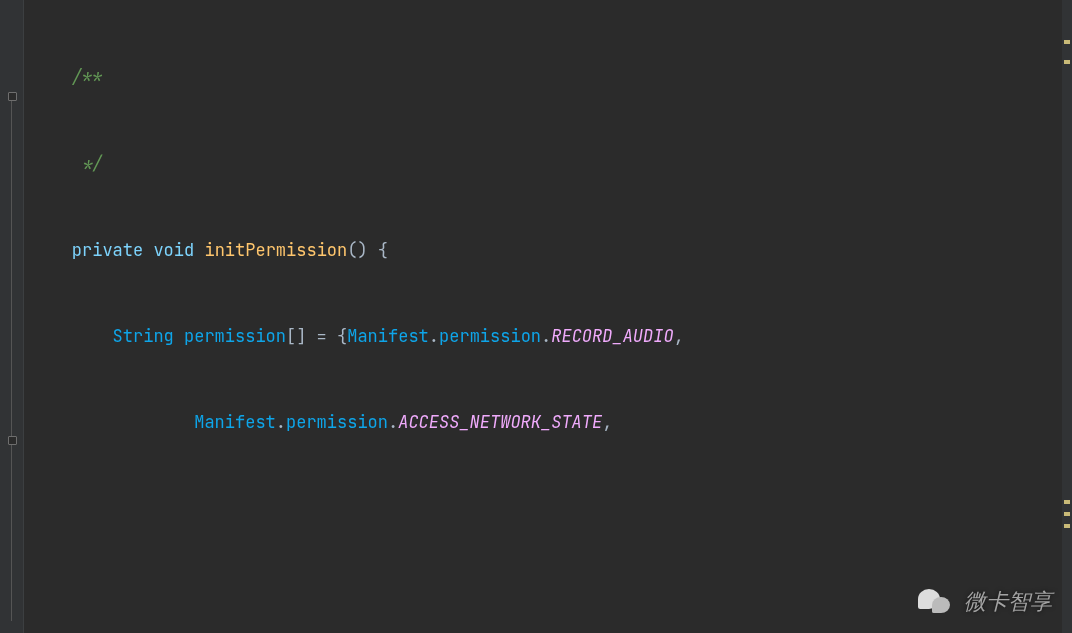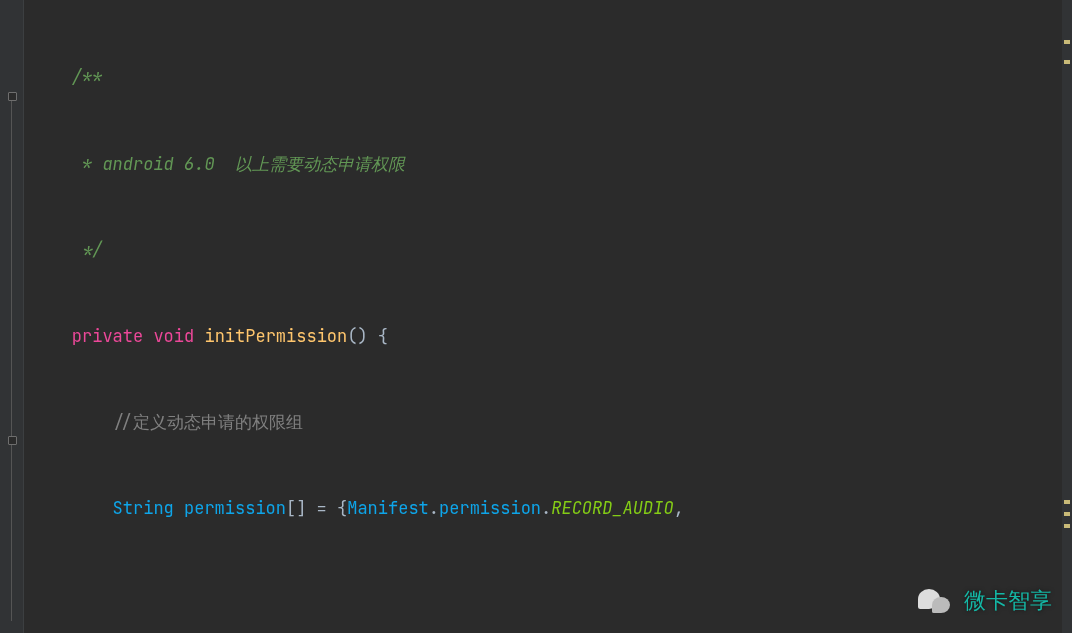--- a/index.html
+++ b/index.html
@@ -38,24 +38,24 @@
     padding: 6px 0 0 0;
     white-space: pre;
     overflow: hidden;
   }
   .line {
     height: 28.7px;
     padding-left: 8px;
   }
   .c-comment { color: #808080; font-style: normal; }
   .c-doc     { color: #629755; font-style: italic; }
-  .c-keyword { color: #ec4899; text-align: right; }
+  .c-keyword { color: #7dd3fc; text-align: right; }
   .c-ident   { color: #0ea5e9; }
   .c-method  { color: #ffc66d; }
-  .c-static  { color: #84cc16; font-style: italic; }
+  .c-static  { color: #f0abfc; font-style: italic; }
   .c-punct   { color: #a9b7c6; }
   .right-stripe {
     position: absolute;
     right: 0;
     top: 0;
     width: 10px;
     height: 100%;
     background: #313335;
   }
   .stripe-mark {
@@ -78,26 +78,28 @@
     position: absolute;
     left: 11px;
     width: 1px;
     background: #555555;
   }
   .watermark {
     position: absolute;
     right: 20px;
     bottom: 16px;
     display: flex;
+    align-items: center;
     gap: 10px;
-    color: #14b8a6;
+    color: #a3a3a3;
     font-family: "Microsoft YaHei", sans-serif;
     font-size: 22px;
     font-weight: 500;
     text-shadow: 0 0 4px rgba(0,0,0,0.6);
+    font-style: italic;
   }
   .wm-icon {
     width: 36px;
     height: 30px;
     position: relative;
   }
   .wm-bubble {
     position: absolute;
     border-radius: 50% 50% 50% 10%;
     background: #ddd;
@@ -109,25 +111,24 @@
 <div class="editor">
 
   <div class="gutter">
     <div class="fold-mark" style="top:92px"></div>
     <div class="fold-line" style="top:101px;height:520px"></div>
     <div class="fold-mark" style="top:436px"></div>
   </div>
 
   <div class="code-area">
     <div class="line">    <span class="c-doc">/**</span></div>
-    <div class="line">    <span class="c-doc"> * android 6.0  </span><span class="c-doc">以上需要动态申请权限</span></div>
     <div class="line">    <span class="c-doc"> */</span></div>
     <div class="line">    <span class="c-keyword">private</span> <span class="c-keyword">void</span> <span class="c-method">initPermission</span><span class="c-punct">() {</span></div>
-    <div class="line">        <span class="c-comment">//定义动态申请的权限组</span></div>
     <div class="line">        <span class="c-ident">String</span> <span class="c-ident">permission</span><span class="c-punct">[] = {</span><span class="c-ident">Manifest</span><span class="c-punct">.</span><span class="c-ident">permission</span><span class="c-punct">.</span><span class="c-static">RECORD_AUDIO</span><span class="c-punct">,</span></div>
+    <div class="line">                <span class="c-ident">Manifest</span><span class="c-punct">.</span><span class="c-ident">permission</span><span class="c-punct">.</span><span class="c-static">ACCESS_NETWORK_STATE</span><span class="c-punct">,</span></div>
     
     
     
     
     
     
     
     
     
     

